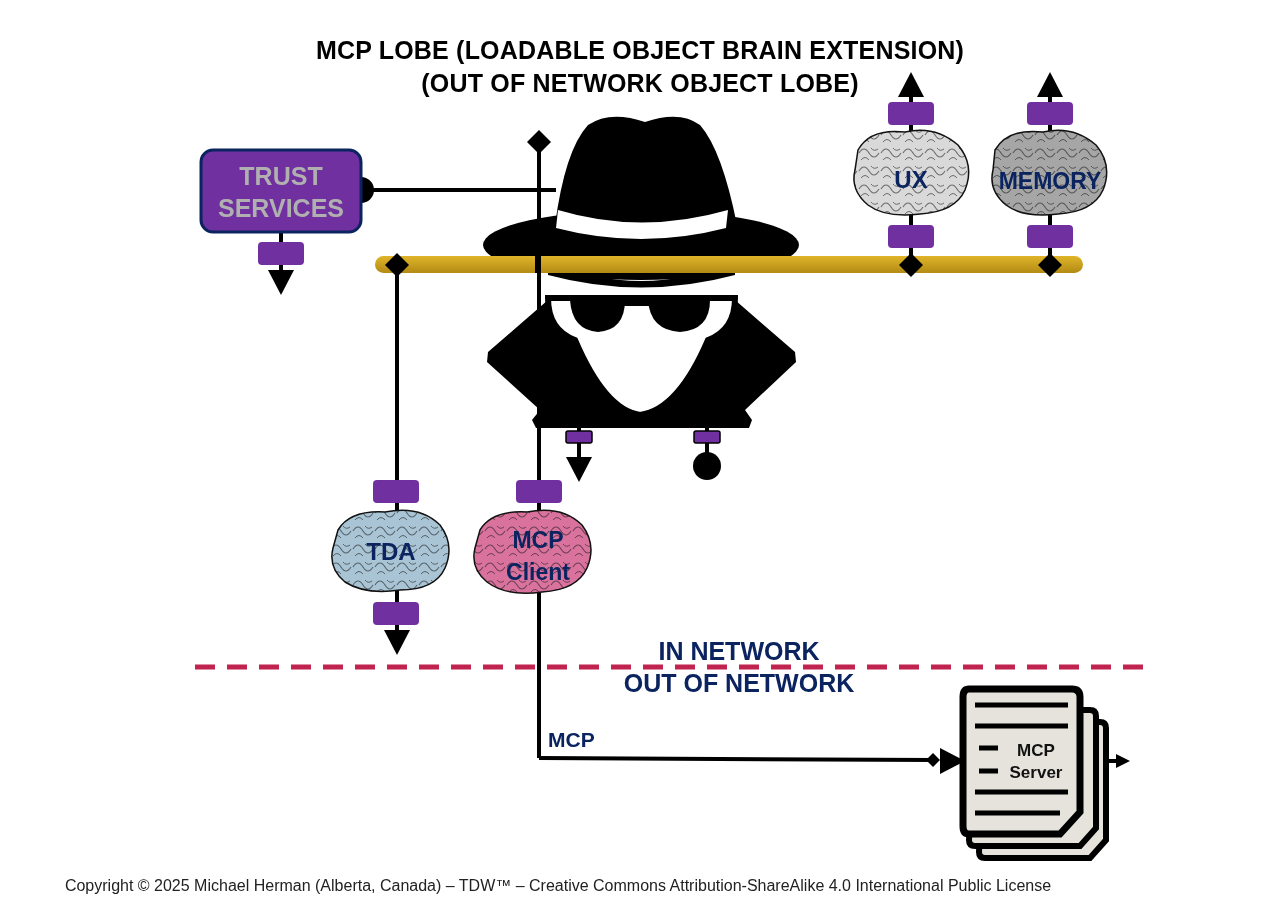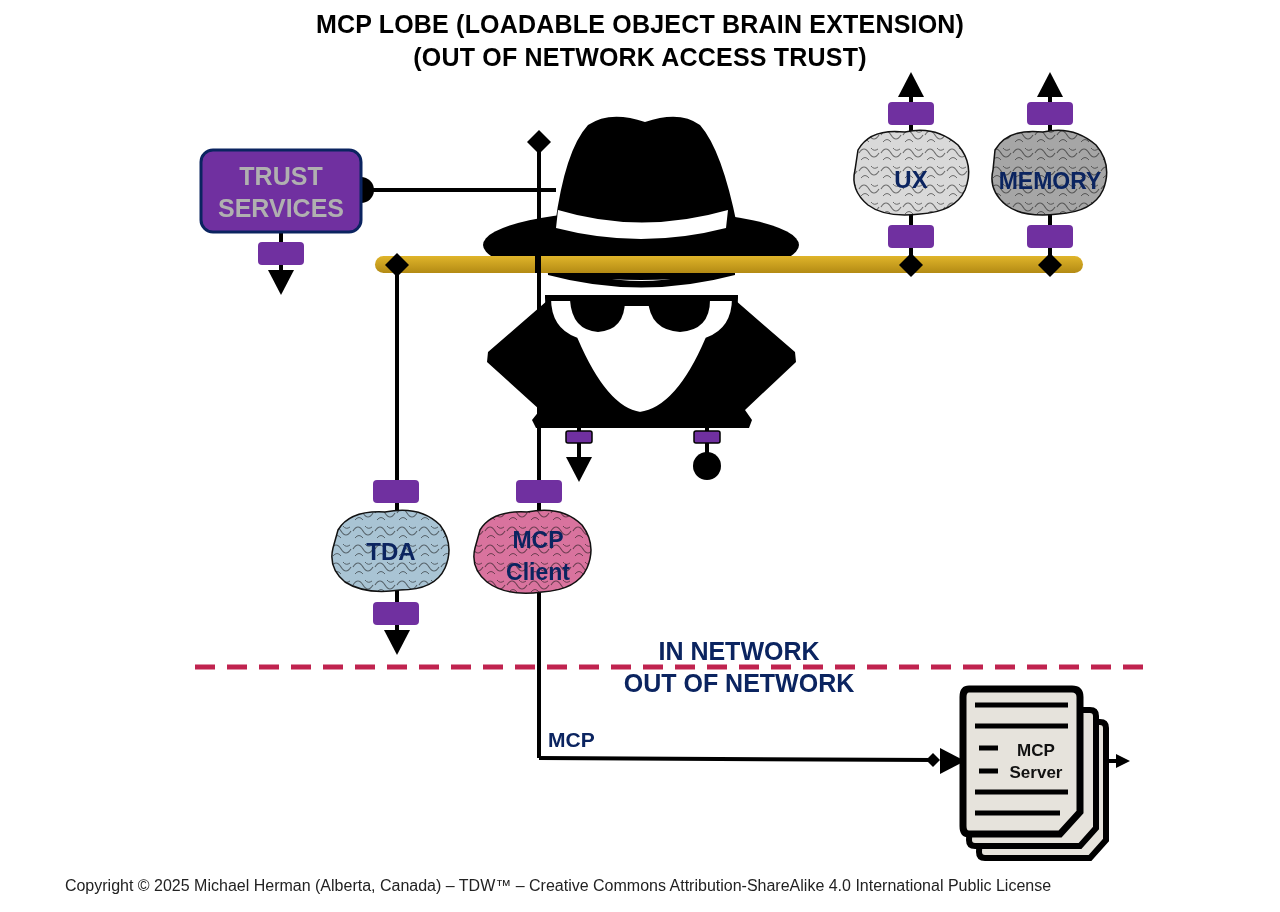--- a/index.html
+++ b/index.html
@@ -1,28 +1,28 @@
 <!DOCTYPE html>
 <html><head>
 <meta charset="utf-8">
 <style>
   html, body { margin: 0; padding: 0; background: #ffffff; }
   body { width: 1280px; height: 912px; position: relative; overflow: hidden; font-family: "Liberation Sans", sans-serif; }
-  .title { position: absolute; left: 0; width: 1280px; text-align: center; font-weight: bold; font-size: 25px; color: #000; letter-spacing: 0.2px; }
+  .title { position: absolute; left: 0; width: 1280px; text-align: center; font-weight: bold; font-size: 25px; color: #000; letter-spacing: 0.2px; margin-top: 26px; }
   .t1 { top: 10px; }
   .t2 { top: 43px; }
   svg#diagram { position: absolute; left: 0; top: 0; }
   .lbl { font-family: "Liberation Sans", sans-serif; font-weight: bold; }
   .copyright { position: absolute; left: 0; width: 1116px; top: 877px; text-align: center; font-size: 16px; color: #222; }
 </style>
 </head>
 <body>
 
 <div class="title t1">MCP LOBE (LOADABLE OBJECT BRAIN EXTENSION)</div>
-<div class="title t2">(OUT OF NETWORK ACCESS TRUST)</div>
+<div class="title t2">(OUT OF NETWORK OBJECT LOBE)</div>
 
 <svg id="diagram" width="1280" height="912" viewBox="0 0 1280 912">
   <defs>
     <linearGradient id="goldGrad" x1="0" y1="0" x2="0" y2="1">
       <stop offset="0" stop-color="#e0b52a"></stop>
       <stop offset="1" stop-color="#b38a14"></stop>
     </linearGradient>
     <pattern id="brainFolds" width="22" height="18" patternUnits="userSpaceOnUse">
       <path d="M1 9 q5 -8 10 0 t10 0" fill="none" stroke="#111" stroke-width="1.2"></path>
       <path d="M3 16 q4 -5 8 0" fill="none" stroke="#111" stroke-width="1"></path>

